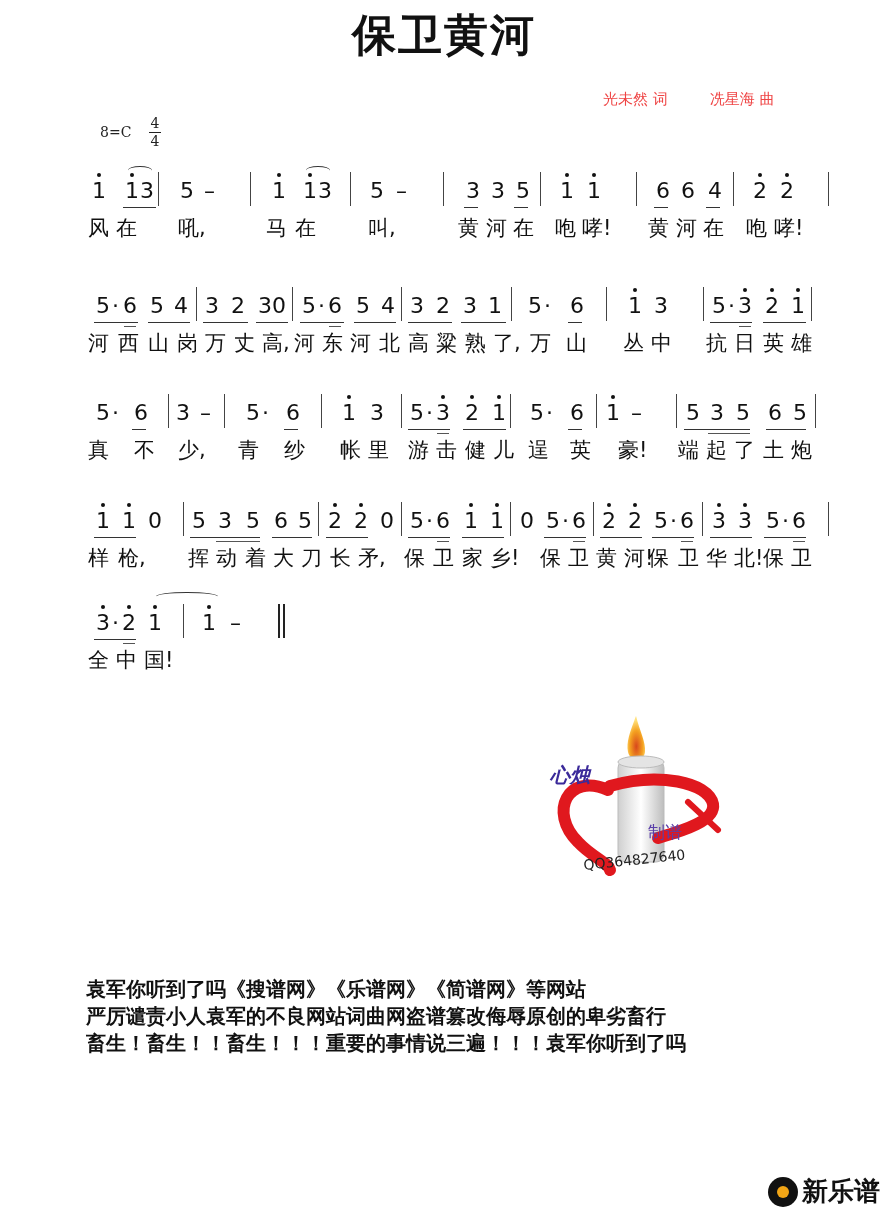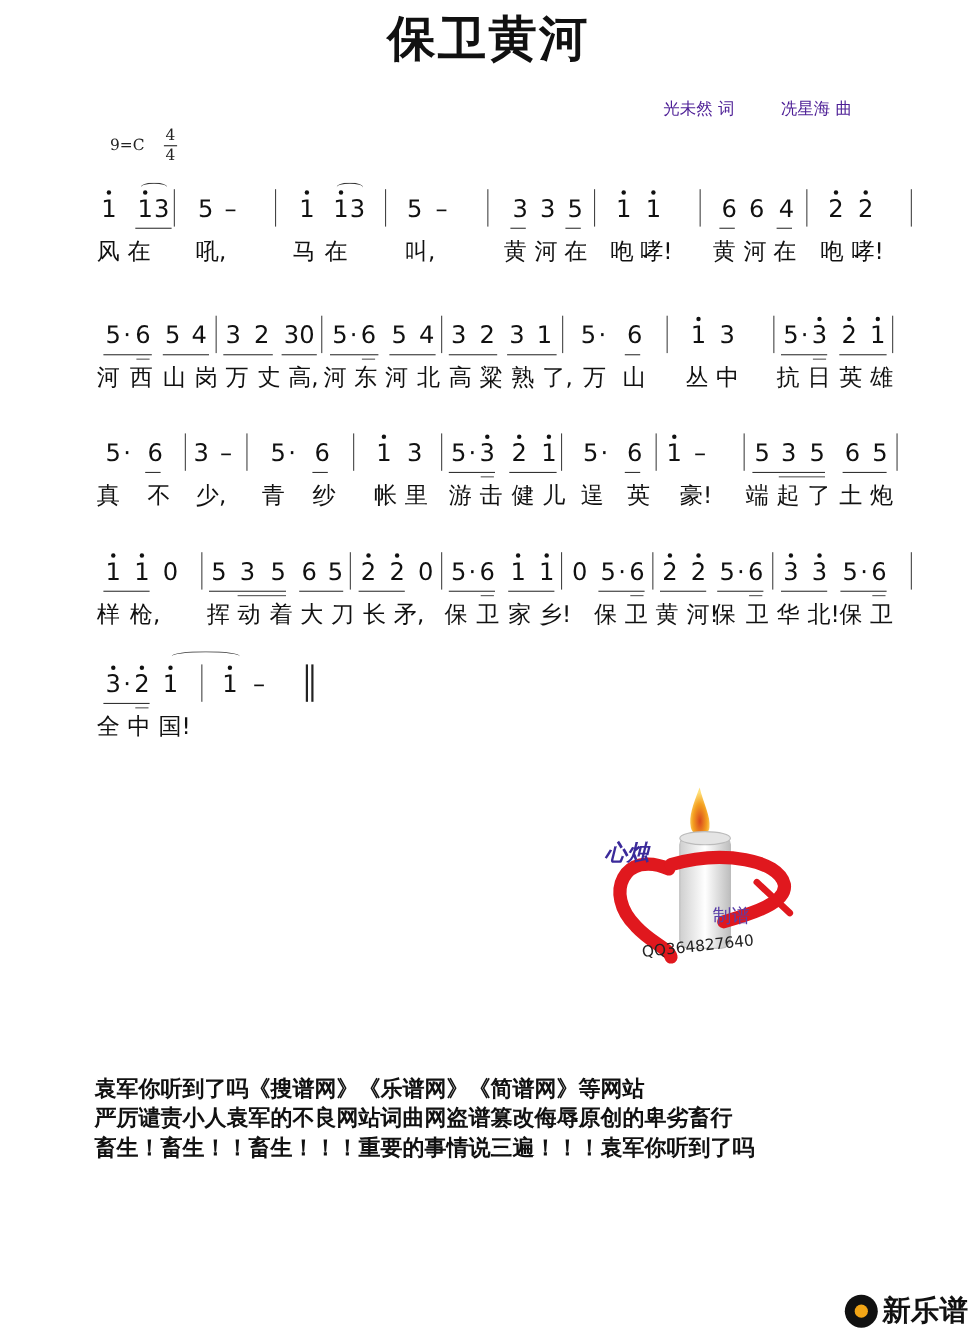--- a/index.html
+++ b/index.html
@@ -1,20 +1,20 @@
 <!DOCTYPE html>
 <html><head>
 <meta charset="utf-8">
 <style>
   html, body { margin: 0; padding: 0; background: #ffffff; }
   body { width: 888px; height: 1217px; position: relative; overflow: hidden;
          font-family: "DejaVu Sans", sans-serif; color: #111; }
   .title { position: absolute; left: 0; width: 888px; top: 6px; text-align: center;
            font-size: 44px; font-weight: bold; letter-spacing: 2px; }
-  .credits { position: absolute; top: 90px; left: 603px; font-size: 15px; color: #4c1d95; text-align: center; }
+  .credits { position: absolute; top: 90px; left: 603px; font-size: 15px; color: #ef4444; text-align: center; }
   .credits span { margin-right: 6px; }
   .credits .gap { display: inline-block; width: 30px; }
   .key { position: absolute; top: 124px; left: 100px; font-family: "DejaVu Serif", serif;
          font-size: 14px; color: #222; }
   .timesig { position: absolute; left: 149px; top: 115px; font-family: "DejaVu Serif", serif;
              font-size: 14px; text-align: center; line-height: 17px; color: #222; }
   .timesig .bar { border-top: 1px solid #222; width: 12px; margin: 0 auto; }
 
   .row { position: absolute; left: 88px; width: 760px; height: 80px; }
   .notes { position: absolute; top: 0; left: 0; height: 44px; width: 100%; }
@@ -42,21 +42,21 @@
 </style>
 </head>
 <body>
 
 <div class="title">保卫黄河</div>
 
 <div class="credits">
   <span>光未然 词</span><span class="gap"></span><span>冼星海 曲</span>
 </div>
 
-<div class="key">9=C</div>
+<div class="key">8=C</div>
 <div class="timesig">
   <div>4</div>
   <div class="bar"></div>
   <div>4</div>
 </div>
 
 <div id="score">
     <div class="row" style="top: 168px;">
       <div class="notes">
         <div class="tok" style="left: 4px;"><span>1</span><span class="dot-hi"></span></div>

